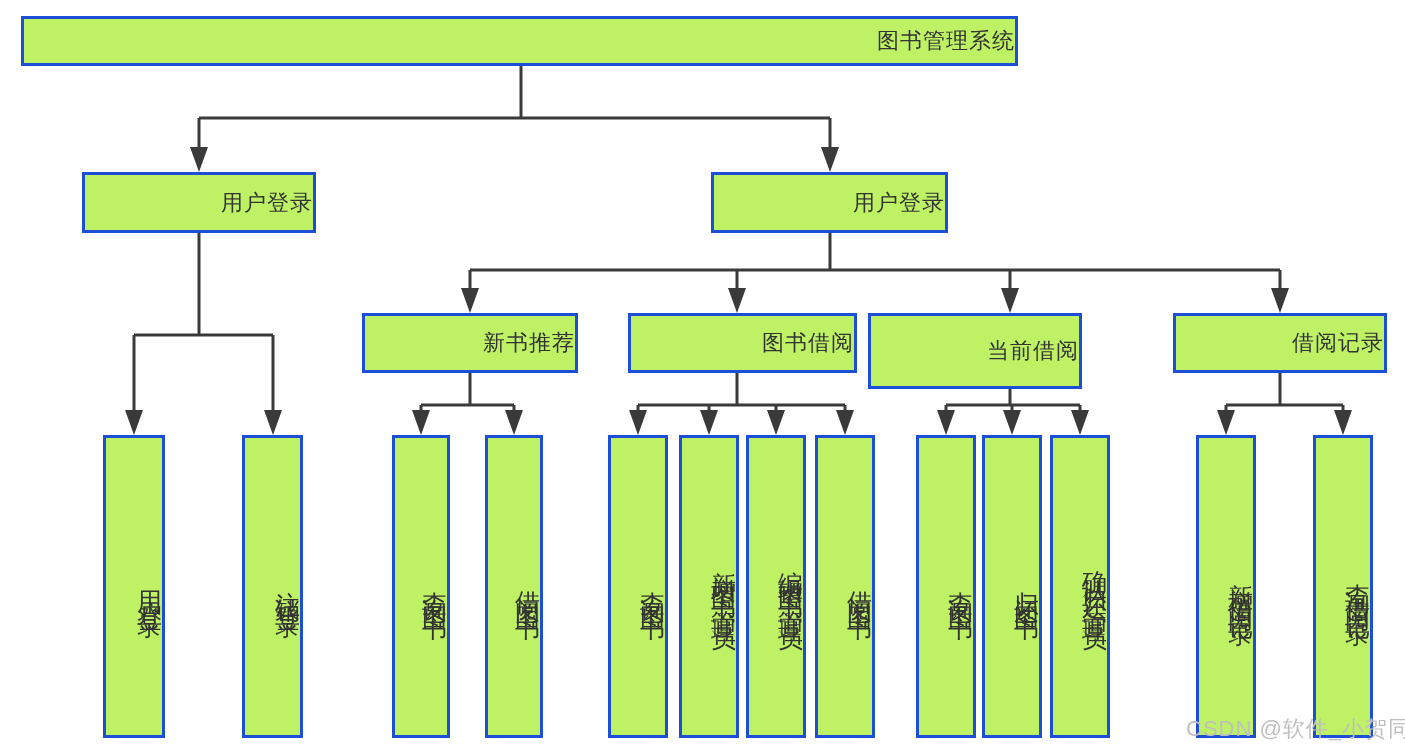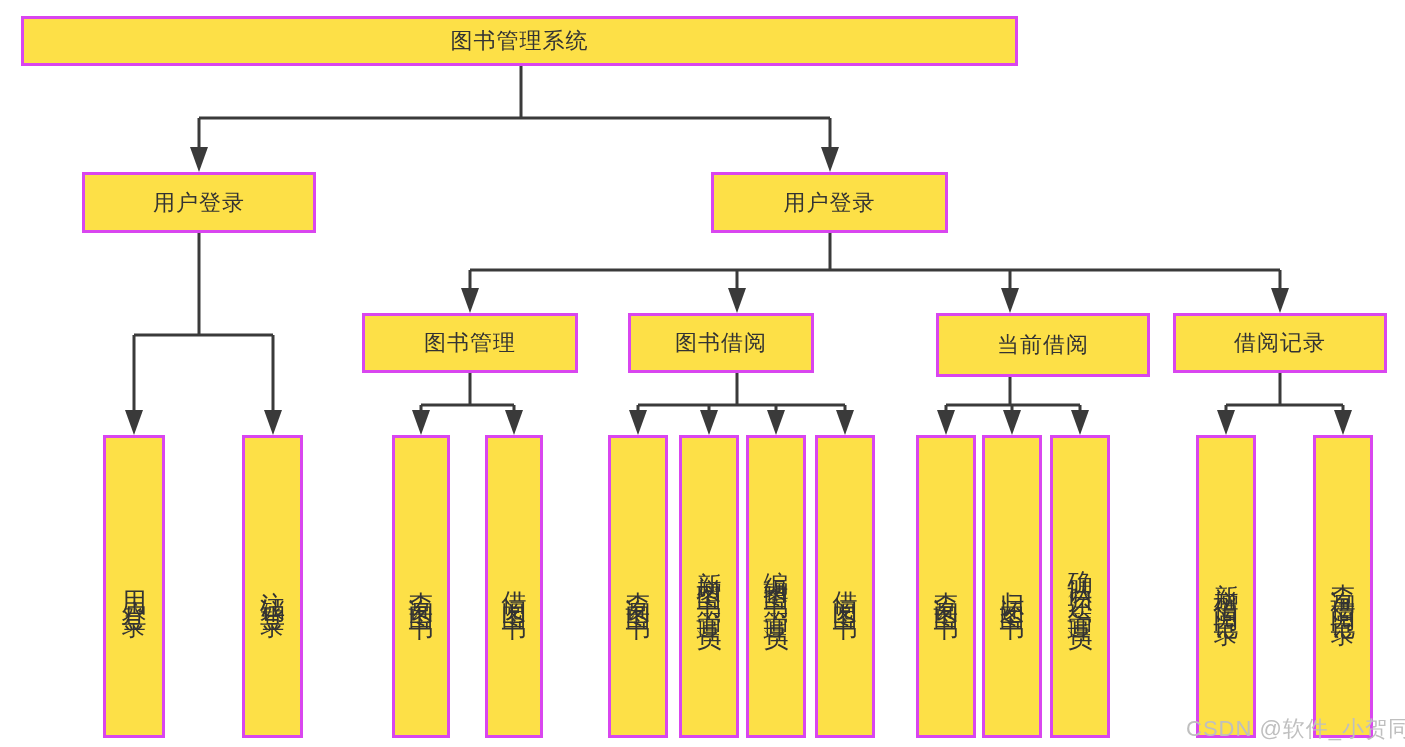--- a/index.html
+++ b/index.html
@@ -18,26 +18,26 @@
   .connectors {
     position: absolute;
     left: 0;
     top: 0;
     width: 1405px;
     height: 747px;
   }
   .box {
     position: absolute;
     box-sizing: border-box;
-    background: #fde047;
-    border: 3px solid #d946ef;
+    background: #bef264;
+    border: 3px solid #1d4ed8;
     color: #333333;
     display: flex;
     align-items: center;
-    justify-content: center;
+    justify-content: flex-end;
   }
   .hbox {
     font-size: 22px;
     letter-spacing: 1px;
     white-space: nowrap;
   }
   .vbox .vtext {
     writing-mode: vertical-rl;
     text-orientation: mixed;
     font-size: 25px;
@@ -124,26 +124,26 @@
   </div>
 
   <div class="box hbox" style="left:82px; top:172px; width:234px; height:61px;">
     <span>用户登录</span>
   </div>
   <div class="box hbox" style="left:711px; top:172px; width:237px; height:61px;">
     <span>用户登录</span>
   </div>
 
   <div class="box hbox" style="left:362px; top:313px; width:216px; height:60px;">
-    <span>图书管理</span>
+    <span>新书推荐</span>
   </div>
-  <div class="box hbox" style="left:628px; top:313px; width:186px; height:60px;">
+  <div class="box hbox" style="left:628px; top:313px; width:229px; height:60px;">
     <span>图书借阅</span>
   </div>
-  <div class="box hbox" style="left:936px; top:313px; width:214px; height:64px;">
+  <div class="box hbox" style="left:868px; top:313px; width:214px; height:76px;">
     <span>当前借阅</span>
   </div>
   <div class="box hbox" style="left:1173px; top:313px; width:214px; height:60px;">
     <span>借阅记录</span>
   </div>
 
   <div class="box vbox" style="left:103px; top:435px; width:62px; height:303px;">
     <span class="vtext">用户登录</span>
   </div>
   <div class="box vbox" style="left:242px; top:435px; width:61px; height:303px;">

